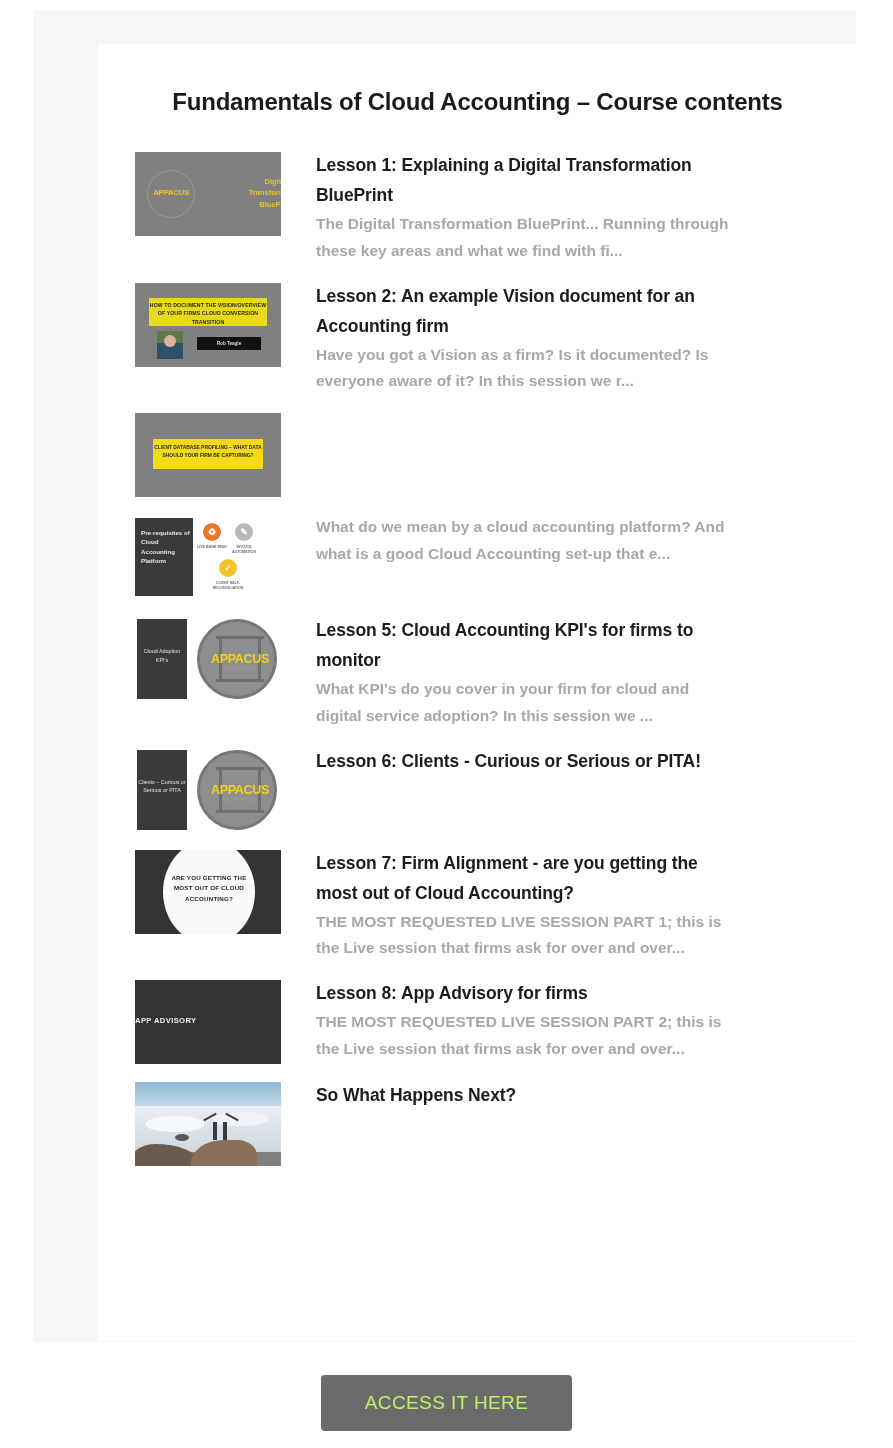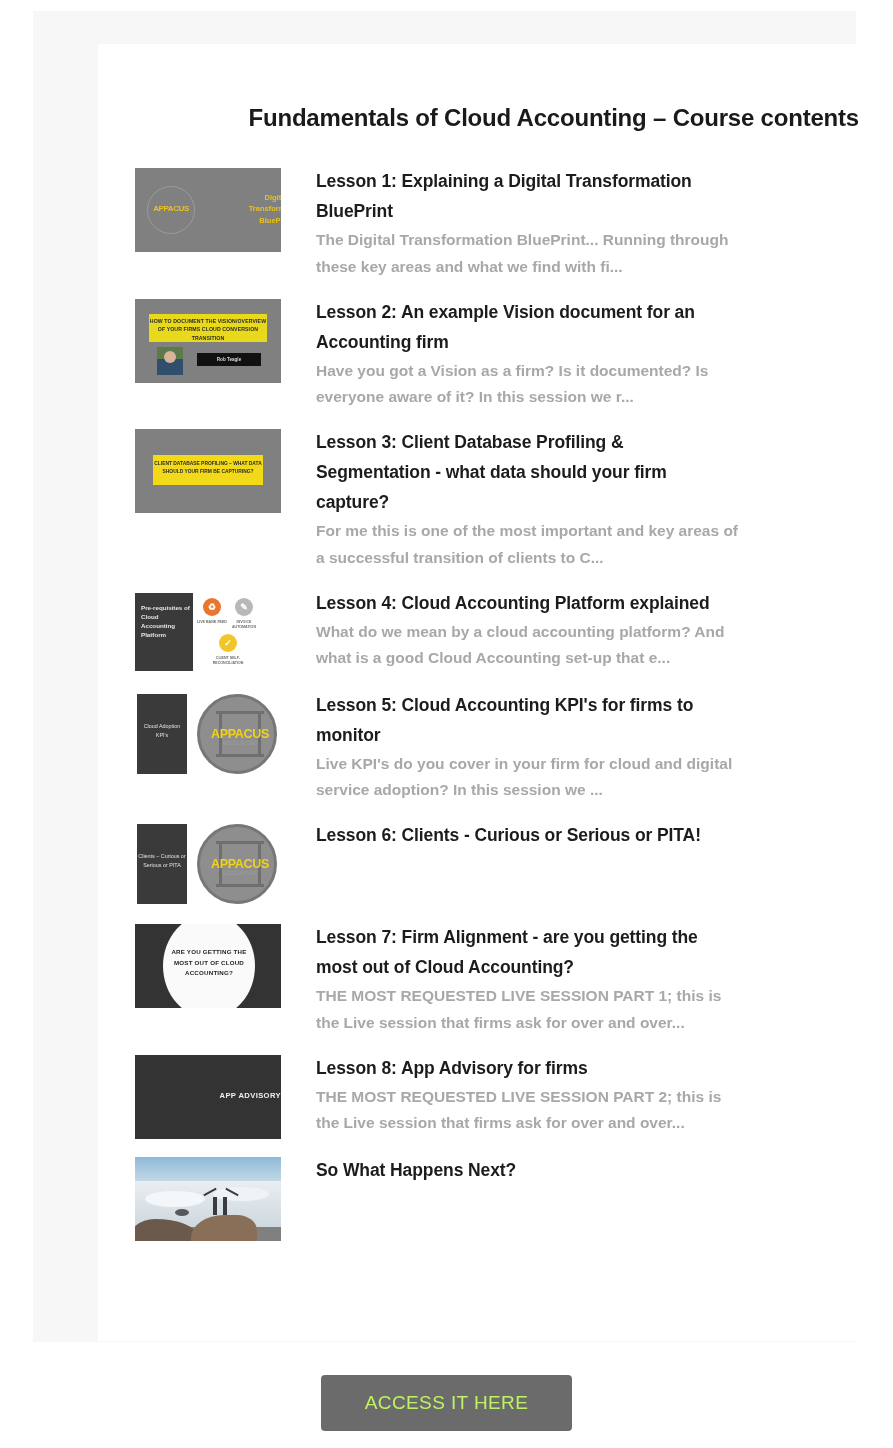--- a/index.html
+++ b/index.html
@@ -30,25 +30,24 @@
   }
 
   .card-inner {
     padding: 44px 0 0 0;
   }
 
   .course-title {
     font-size: 24px;
     font-weight: bold;
     color: #1a1a1a;
-    text-align: right;
+    text-align: center;
     letter-spacing: -0.2px;
     padding: 0 30px;
     margin-left: -32px;
-    margin-top: 16px;
   }
 
   .lesson-list {
     margin-top: 32px;
     margin-left: -32px;
   }
 
   .lesson-row {
     display: flex;
     align-items: flex-start;
@@ -297,21 +296,21 @@
     line-height: 1.72;
     color: #1f1f1f;
     letter-spacing: 0.2px;
   }
 
   
   .t8-txt {
     position: absolute;
     left: 0; top: 36px;
     width: 146px;
-    text-align: right;
+    text-align: left;
     font-size: 7.6px;
     font-weight: bold;
     color: #f0f0f0;
     letter-spacing: 0.4px;
   }
 
   
   .t9-sky {
     position: absolute; left:0; top:0; width:146px; height:30px;
     background: linear-gradient(#8fb9d8, #cfe0ea);
@@ -414,58 +413,53 @@
             <div class="lesson-desc">Have you got a Vision as a firm? Is it documented? Is everyone aware of it? In this session we r...</div>
           </div>
         </div>
 
         <div class="lesson-row">
           <div class="thumb-wrap">
             <div class="thumb tn-grey">
               <div class="t3-box">CLIENT DATABASE PROFILING – WHAT DATA SHOULD YOUR FIRM BE CAPTURING?</div>
             </div>
           </div>
-          <div class="lesson-text">
-            <div class="lesson-title">Lesson 3: Client Database Profiling &amp; Segmentation - what data should your firm capture?</div>
-            <div class="lesson-desc">For me this is one of the most important and key areas of a successful transition of clients to C...</div>
-          </div>
         </div>
 
         <div class="lesson-row">
           <div class="thumb-wrap">
             <div class="thumb tn-white">
               <div class="t4-panel">Pre-requisites of Cloud Accounting Platform</div>
               <div class="t4-ic t4-ic1">♻</div>
               <div class="t4-ic t4-ic2">✎</div>
               <div class="t4-ic t4-ic3">✓</div>
               <div class="t4-lb t4-lb1">LIVE BANK FEED</div>
               <div class="t4-lb t4-lb2">INVOICE AUTOMATION</div>
               <div class="t4-lb t4-lb3">CLIENT SELF-RECONCILIATION</div>
             </div>
           </div>
           <div class="lesson-text">
-            <div class="lesson-title">Lesson 4: Cloud Accounting Platform explained</div>
             <div class="lesson-desc">What do we mean by a cloud accounting platform? And what is a good Cloud Accounting set-up that e...</div>
           </div>
         </div>
 
         <div class="lesson-row">
           <div class="thumb-wrap">
             <div class="thumb tn-white">
               <div class="t56-panel">Cloud Adoption KPI's</div>
               <div class="t56-badge">
                 <div class="t56-abacus"></div>
                 <div class="t56-word">APPACUS</div>
                 <div class="t56-sub">ACCOUNTING</div>
               </div>
             </div>
           </div>
           <div class="lesson-text">
             <div class="lesson-title">Lesson 5: Cloud Accounting KPI's for firms to monitor</div>
-            <div class="lesson-desc">Live KPI's do you cover in your firm for cloud and digital service adoption? In this session we ...</div>
+            <div class="lesson-desc">What KPI's do you cover in your firm for cloud and digital service adoption? In this session we ...</div>
           </div>
         </div>
 
         <div class="lesson-row">
           <div class="thumb-wrap">
             <div class="thumb tn-white">
               <div class="t56-panel">Clients – Curious or Serious or PITA</div>
               <div class="t56-badge">
                 <div class="t56-abacus"></div>
                 <div class="t56-word">APPACUS</div>

